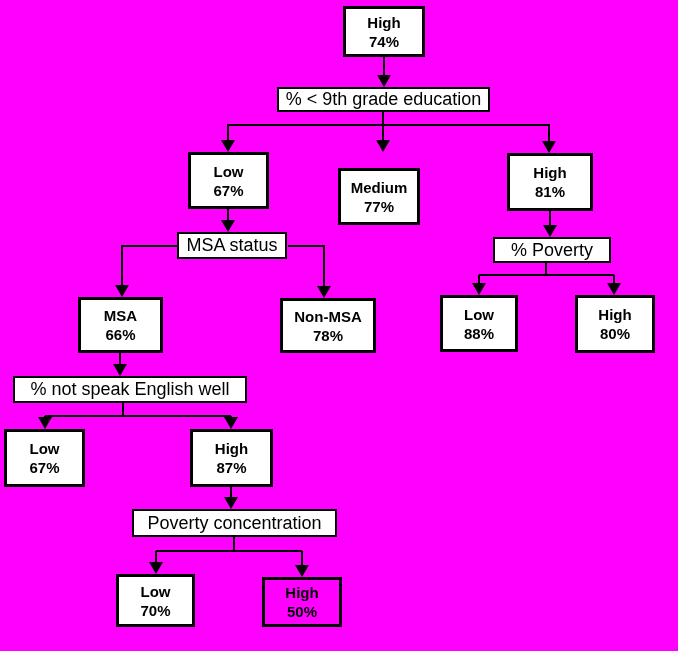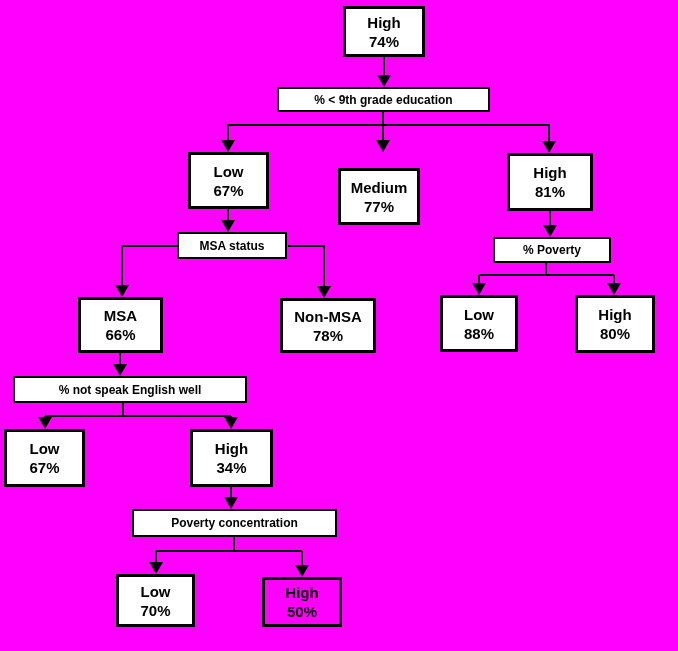--- a/index.html
+++ b/index.html
@@ -33,22 +33,22 @@
     justify-content: center;
     text-align: center;
   }
   .node.highlight { background: var(--hl-fill, #FF00FF); }
   .split {
     position: absolute;
     box-sizing: border-box;
     background: var(--node-fill, #FFFFFF);
     border: 2px solid var(--node-border, #000000);
     color: var(--text, #000000);
-    font-weight: bold;
-    font-size: 12px;
+    font-weight: normal;
+    font-size: 18px;
     display: flex;
     align-items: center;
     justify-content: center;
     white-space: nowrap;
   }
 </style>
 </head>
 <body>
 
 <div class="canvas">
@@ -174,21 +174,21 @@
     <span>% not speak English well</span>
   </div>
 
   <div class="node" style="left:4px;top:429px;width:81px;height:58px">
     <div>Low</div>
     <div>67%</div>
   </div>
 
   <div class="node" style="left:190px;top:429px;width:83px;height:58px">
     <div>High</div>
-    <div>34%</div>
+    <div>87%</div>
   </div>
 
   <div class="split" style="left:132px;top:509px;width:205px;height:28px">
     <span>Poverty concentration</span>
   </div>
 
   <div class="node" style="left:116px;top:574px;width:79px;height:53px">
     <div>Low</div>
     <div>70%</div>
   </div>

